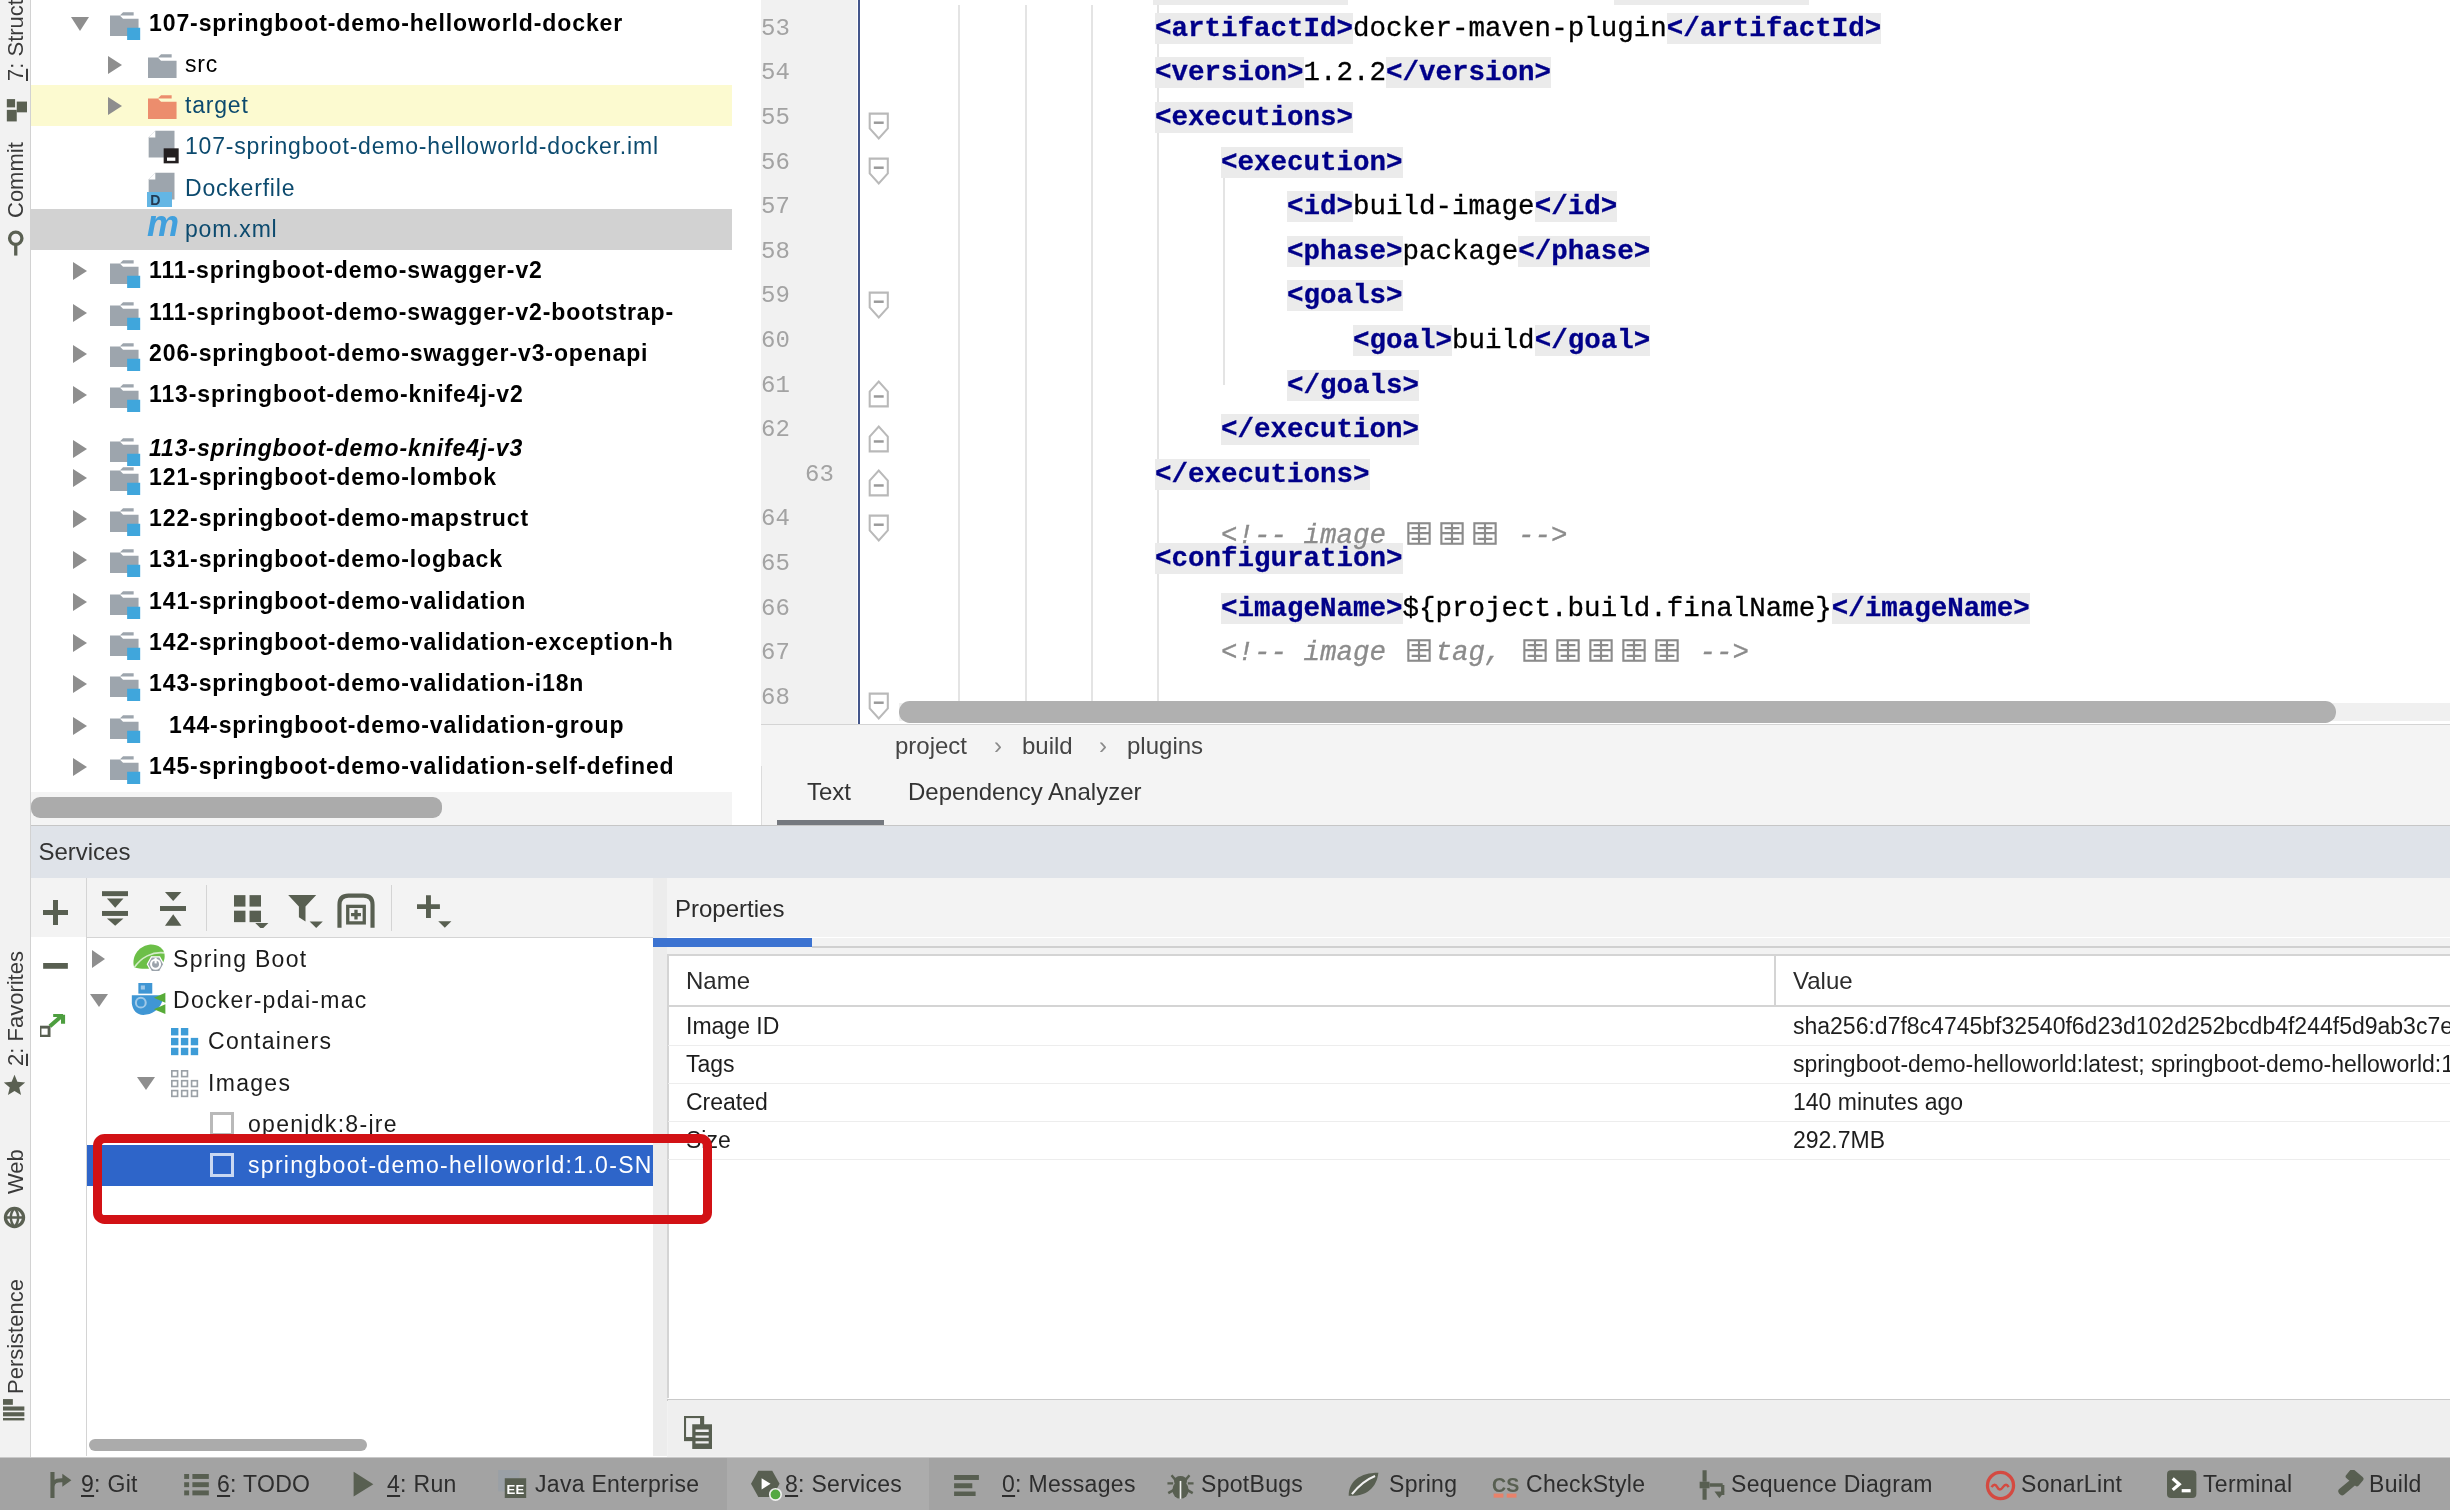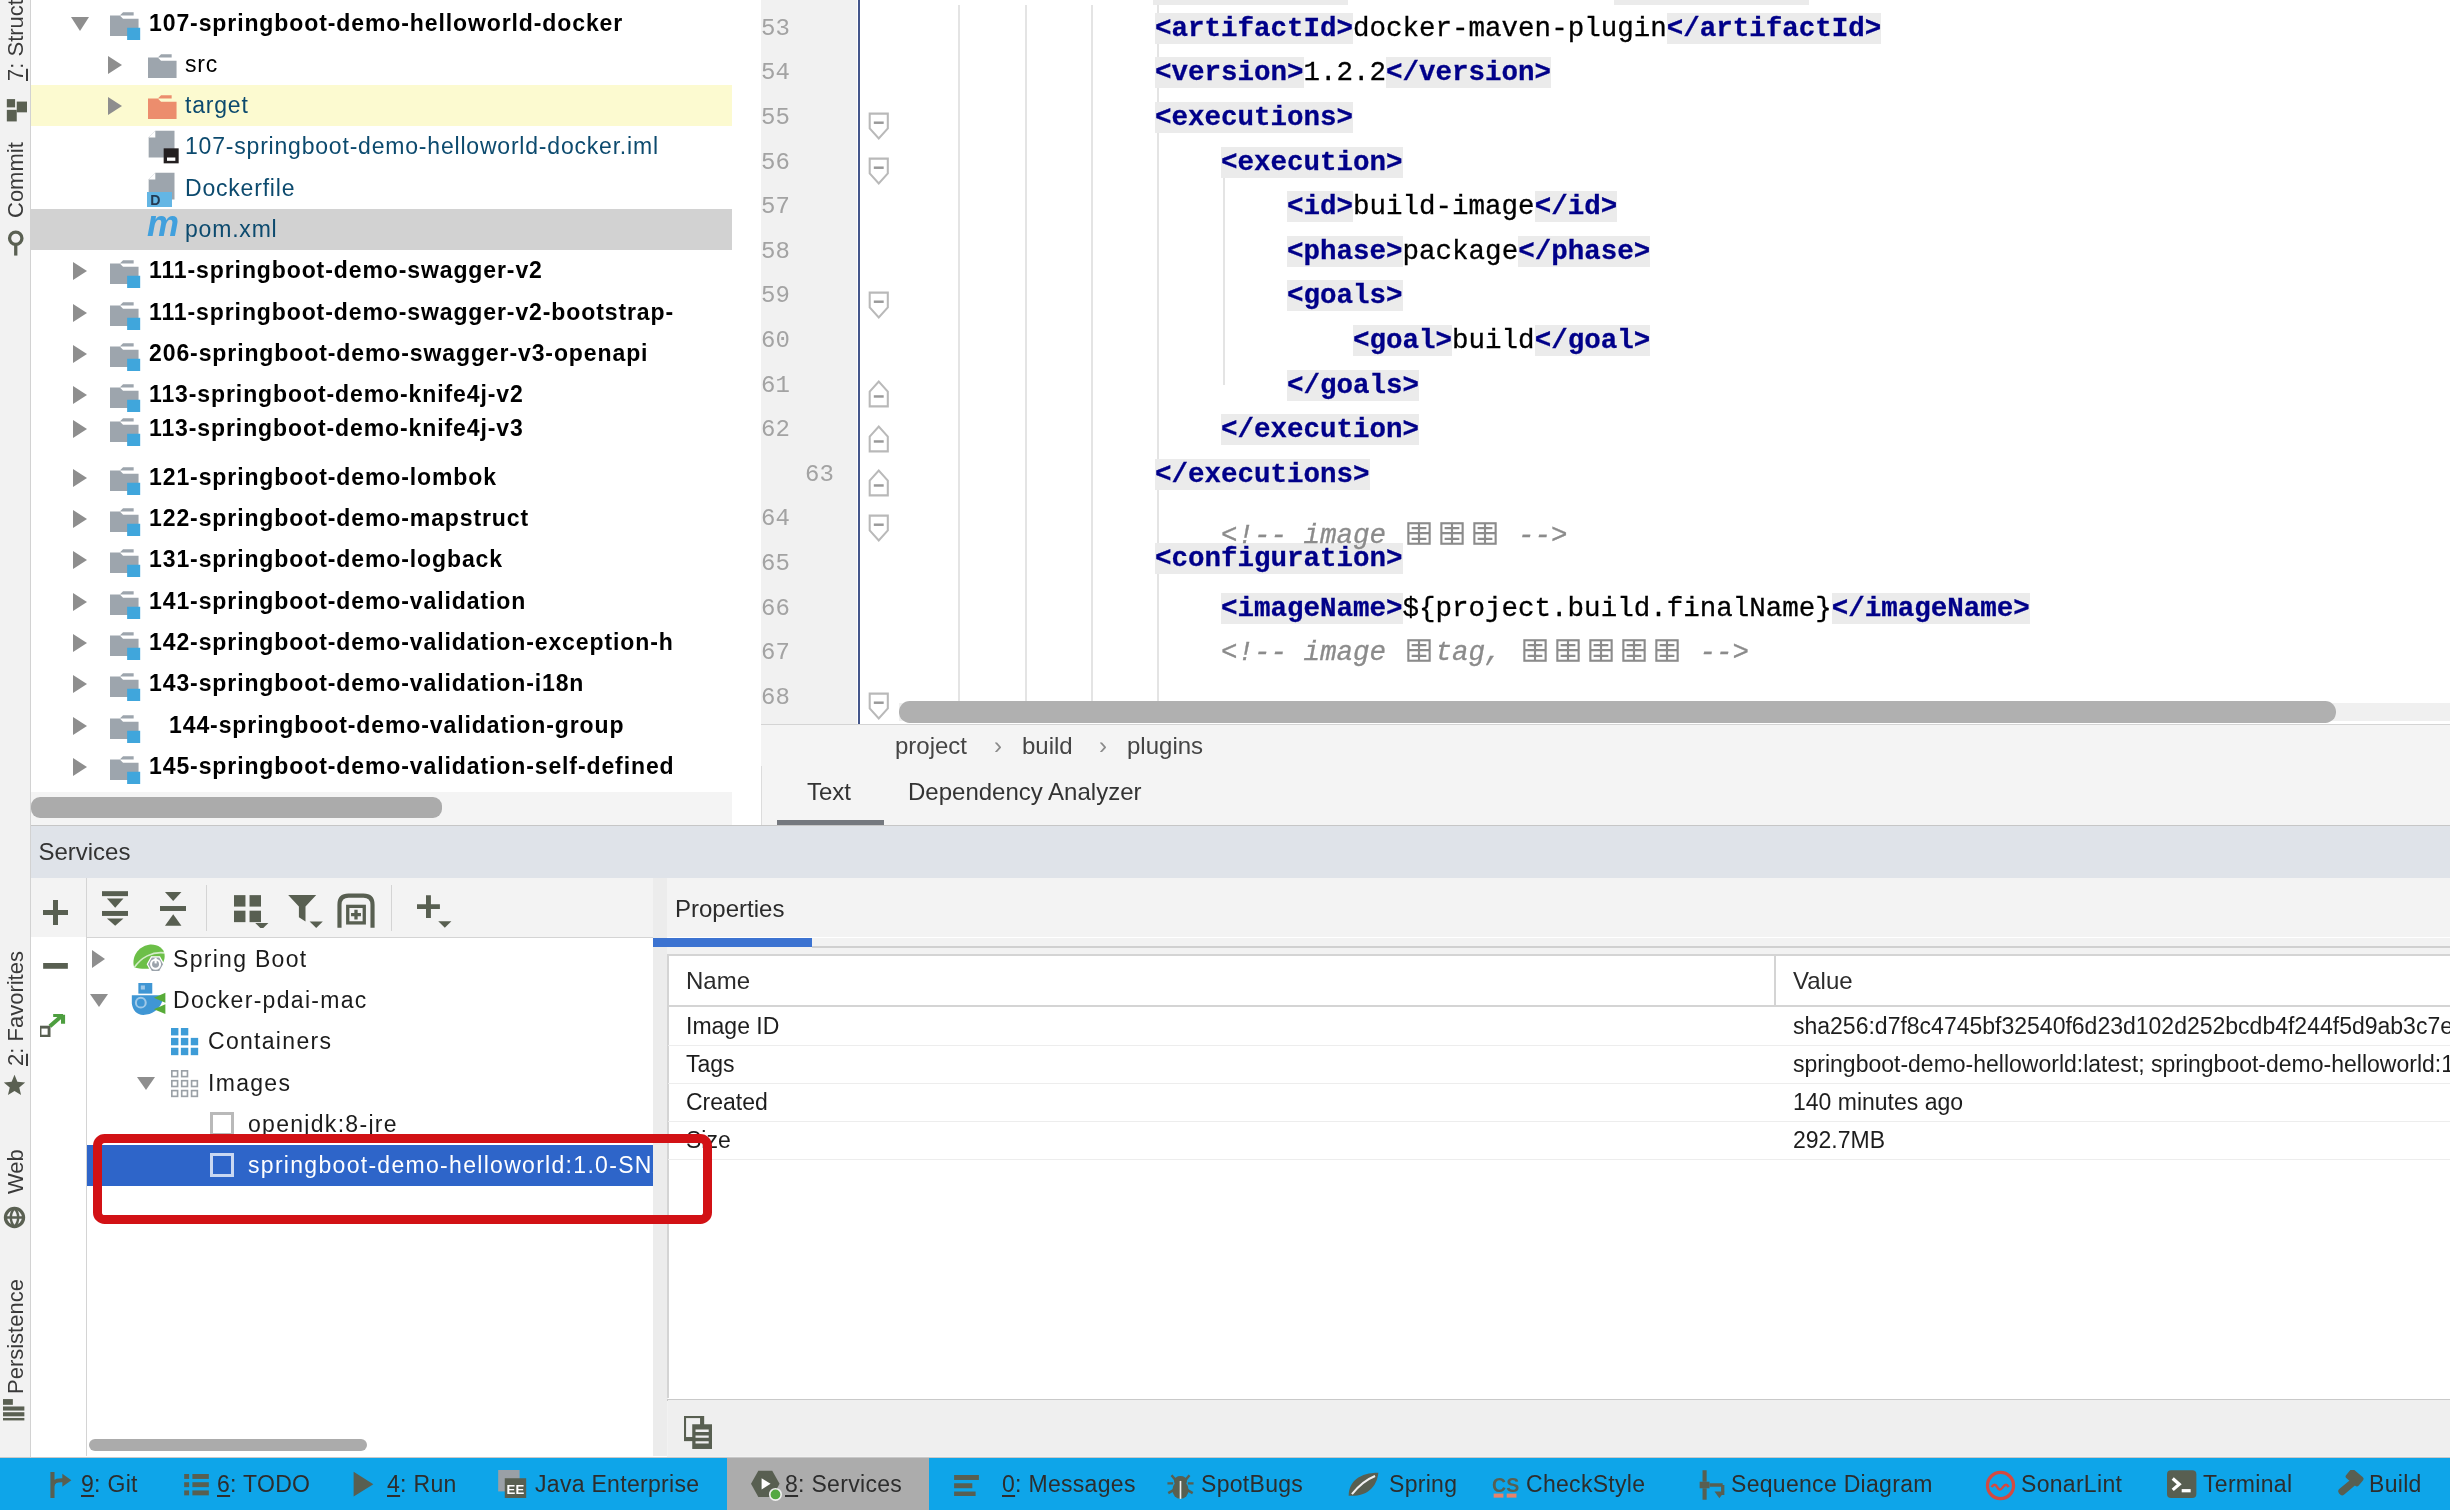--- a/index.html
+++ b/index.html
@@ -40,21 +40,21 @@
   #svchead{left:31px;top:825px;width:2419px;height:52px;background:#dfe3e9;border-top:0.8px solid #c6c6c6;
            font-size:24px;color:#333;line-height:52px;}
   #svcbar{left:31px;top:878px;width:2419px;height:59px;background:#f3f3f3;}
   #svctree{left:87px;top:938px;width:566px;height:519px;background:#fff;overflow:hidden;}
   .srow{position:absolute;left:0;width:566px;height:41px;line-height:41px;font-size:23px;color:#1b1b1b;white-space:nowrap;letter-spacing:1.3px;}
   #splitter{left:653px;top:878px;width:14px;height:578px;background:#ececec;}
   #props{left:667px;top:938px;width:1783px;height:519px;background:#f2f2f2;}
   .hline{position:absolute;background:#d4d4d4;}
   .vline{position:absolute;background:#d4d4d4;}
   
-  #status{left:0;top:1457px;width:2450px;height:53px;background:#0ea5e9;border-top:0.8px solid #c9c9c9;
+  #status{left:0;top:1457px;width:2450px;height:53px;background:#a3a3a3;border-top:0.8px solid #c9c9c9;
           font-size:23px;color:#2d2d2d;letter-spacing:0.3px;}
   .sitem{position:absolute;top:0;height:53px;line-height:53px;white-space:nowrap;}
   .icn{position:absolute;}
 </style></head><body>
 
 <div id="stripe" class="abs">
 <div class="vlab" style="top:81px;"><u>7</u>: Structure</div>
 <svg class="abs" style="left:5.8px;top:99px;" width="21.5" height="25" viewBox="0 0 26 30">
       <rect x="1" y="0" width="10" height="10" fill="#5a6052"></rect>
       <rect x="13" y="3" width="13" height="13" fill="#5a6052"></rect>
@@ -159,21 +159,21 @@
 </div>
 <div class="trow" style="top:374px;">
 <span class="arr-r" style="left:42px;top:11.6px;"></span>
 <svg class="abs" style="left:78px;top:6.6px;" width="33" height="31" viewBox="0 0 40 38">
         <path d="M1 8 L1 33 L36 33 L36 12 L17 12 L13 8 Z" fill="#9da5ad"></path>
         <path d="M1 8 L13 8 L17 4 L30 4 L30 8" fill="#9da5ad"></path>
         <rect x="22" y="23" width="16" height="15" fill="#40a6dc"></rect>
       </svg>
 <span class="lbl bold" style="left:118px;">113-springboot-demo-knife4j-v2</span>
 </div>
-<div class="trow" style="top:408px;">
+<div class="trow" style="top:428px;font-style:italic;">
 <span class="arr-r" style="left:42px;top:11.6px;"></span>
 <svg class="abs" style="left:78px;top:6.6px;" width="33" height="31" viewBox="0 0 40 38">
         <path d="M1 8 L1 33 L36 33 L36 12 L17 12 L13 8 Z" fill="#9da5ad"></path>
         <path d="M1 8 L13 8 L17 4 L30 4 L30 8" fill="#9da5ad"></path>
         <rect x="22" y="23" width="16" height="15" fill="#40a6dc"></rect>
       </svg>
 <span class="lbl bold" style="left:118px;">113-springboot-demo-knife4j-v3</span>
 </div>
 <div class="trow" style="top:457px;">
 <span class="arr-r" style="left:42px;top:11.6px;"></span>

